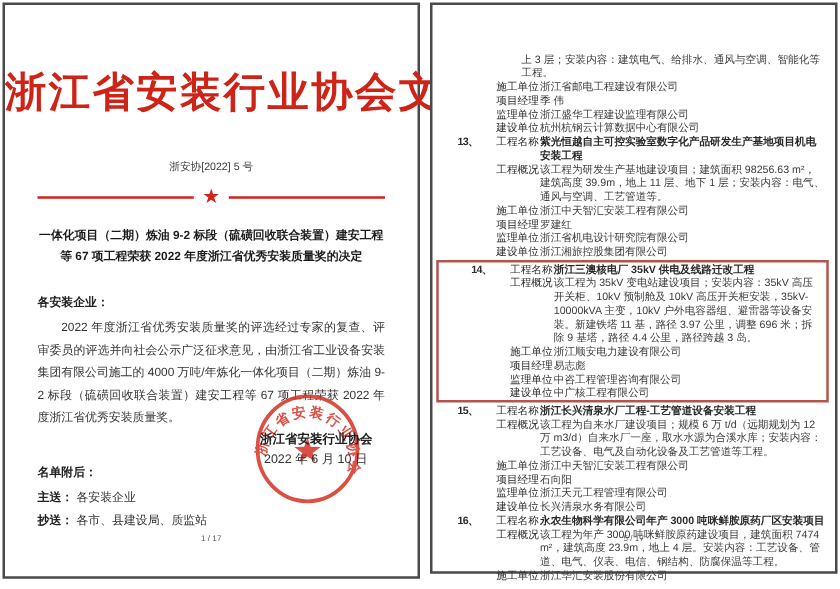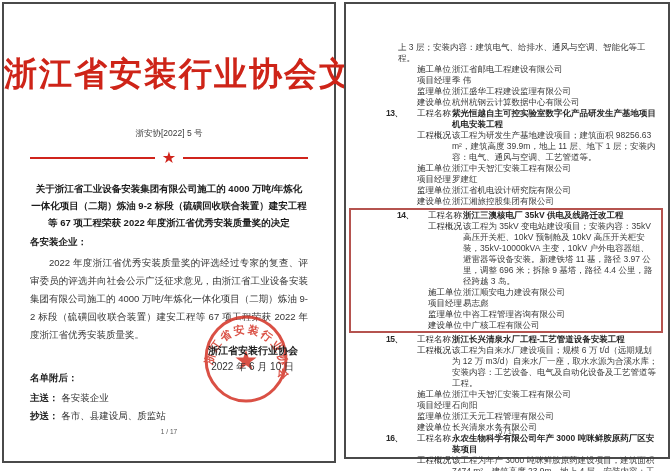--- a/index.html
+++ b/index.html
@@ -32,44 +32,43 @@
   .seal{position:absolute;left:196px;top:308px;width:92px;height:94px;opacity:.88;z-index:1;}
   .attach{position:absolute;top:368px;left:26px;font-size:9.5px;font-weight:bold;color:#222;}
   .send-row{position:absolute;left:26px;font-size:9.5px;color:#333;}
   .send-row b{color:#222;}
   .send{top:388px;} .cc{top:406px;}
   .pageno{position:absolute;bottom:26px;left:0;right:0;text-align:center;font-size:6.5px;color:#555;}
 
   
   .rp-content{padding-top:38px;font-size:8.5px;line-height:11px;color:#3b3b3b;}
   .row{display:flex;padding:0 8px 0 20px;min-height:11px;}
-  .row .no{width:16px;flex-shrink:0;font-weight:bold;letter-spacing:-0.5px;color:#2a2a2a;margin-left:20px;}
+  .row .no{width:16px;flex-shrink:0;font-weight:bold;letter-spacing:-0.5px;color:#2a2a2a;}
   .row .lbl{width:35px;flex-shrink:0;font-weight:normal;color:#2a2a2a;margin-left:15px;}
   .row .val{flex:1;}
   .row.head .val{font-weight:bold;color:#2a2a2a;}
-  .cont-line{padding-left:52px;}
+  .cont-line{padding-left:71px;}
   .hl{border:2px solid #b5534f;margin:1px 5px 1px 3px;}
   .hl .row{padding-left:26px;}
   .pageno-r{position:absolute;bottom:22px;left:0;right:0;text-align:center;font-size:6.5px;color:#555;}
 </style>
 </head>
 <body>
 
 <div class="page page-left">
   <div class="org-header">浙江省安装行业协会文件</div>
   <div class="doc-number">浙安协[2022] 5 号</div>
 
   <div class="divider">
     <span class="line"></span>
     <span class="star">★</span>
     <span class="line"></span>
   </div>
 
   <div class="doc-title">
-    <div>关于浙江省工业设备安装集团有限公司施工的 4000 万吨/年炼化</div>
     <div>一体化项目（二期）炼油 9-2 标段（硫磺回收联合装置）建安工程</div>
     <div>等 67 项工程荣获 2022 年度浙江省优秀安装质量奖的决定</div>
   </div>
 
   <div class="salutation">各安装企业：</div>
   <div class="body-par">2022 年度浙江省优秀安装质量奖的评选经过专家的复查、评审委员的评选并向社会公示广泛征求意见，由浙江省工业设备安装集团有限公司施工的 4000 万吨/年炼化一体化项目（二期）炼油 9-2 标段（硫磺回收联合装置）建安工程等 67 项工程荣获 2022 年度浙江省优秀安装质量奖。</div>
 
   <div class="sig-org">浙江省安装行业协会</div>
   <div class="sig-date">2022 年 6 月 10 日</div>
 

